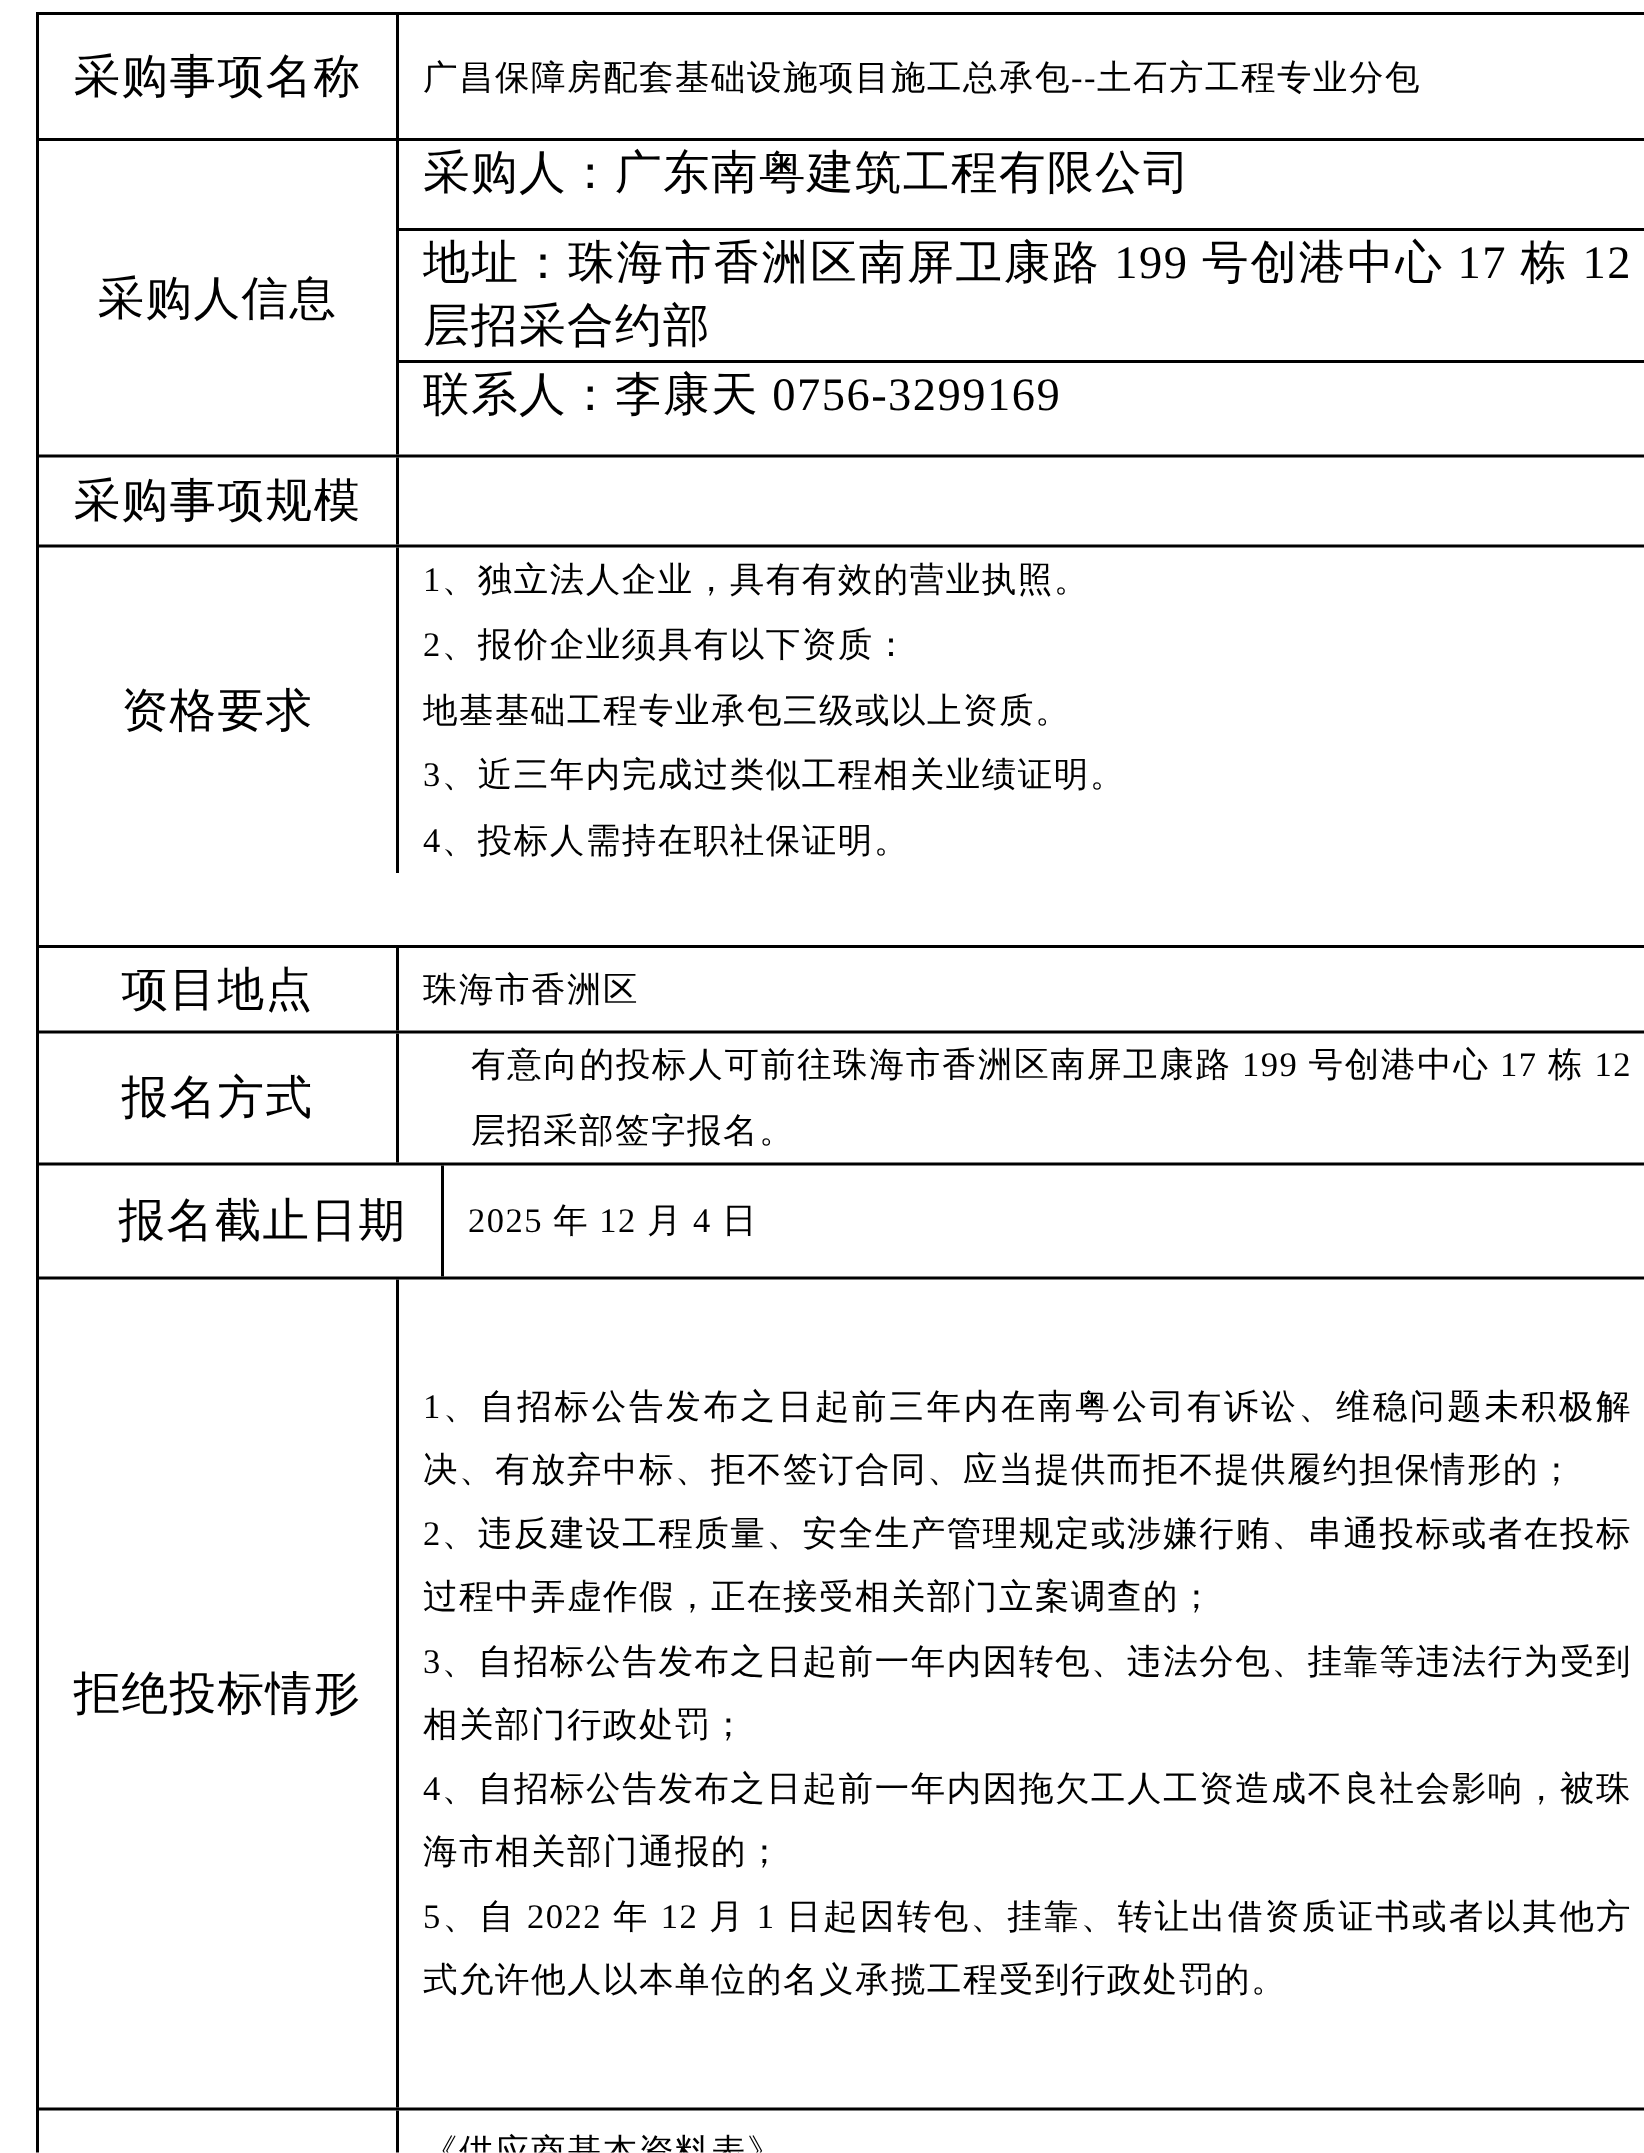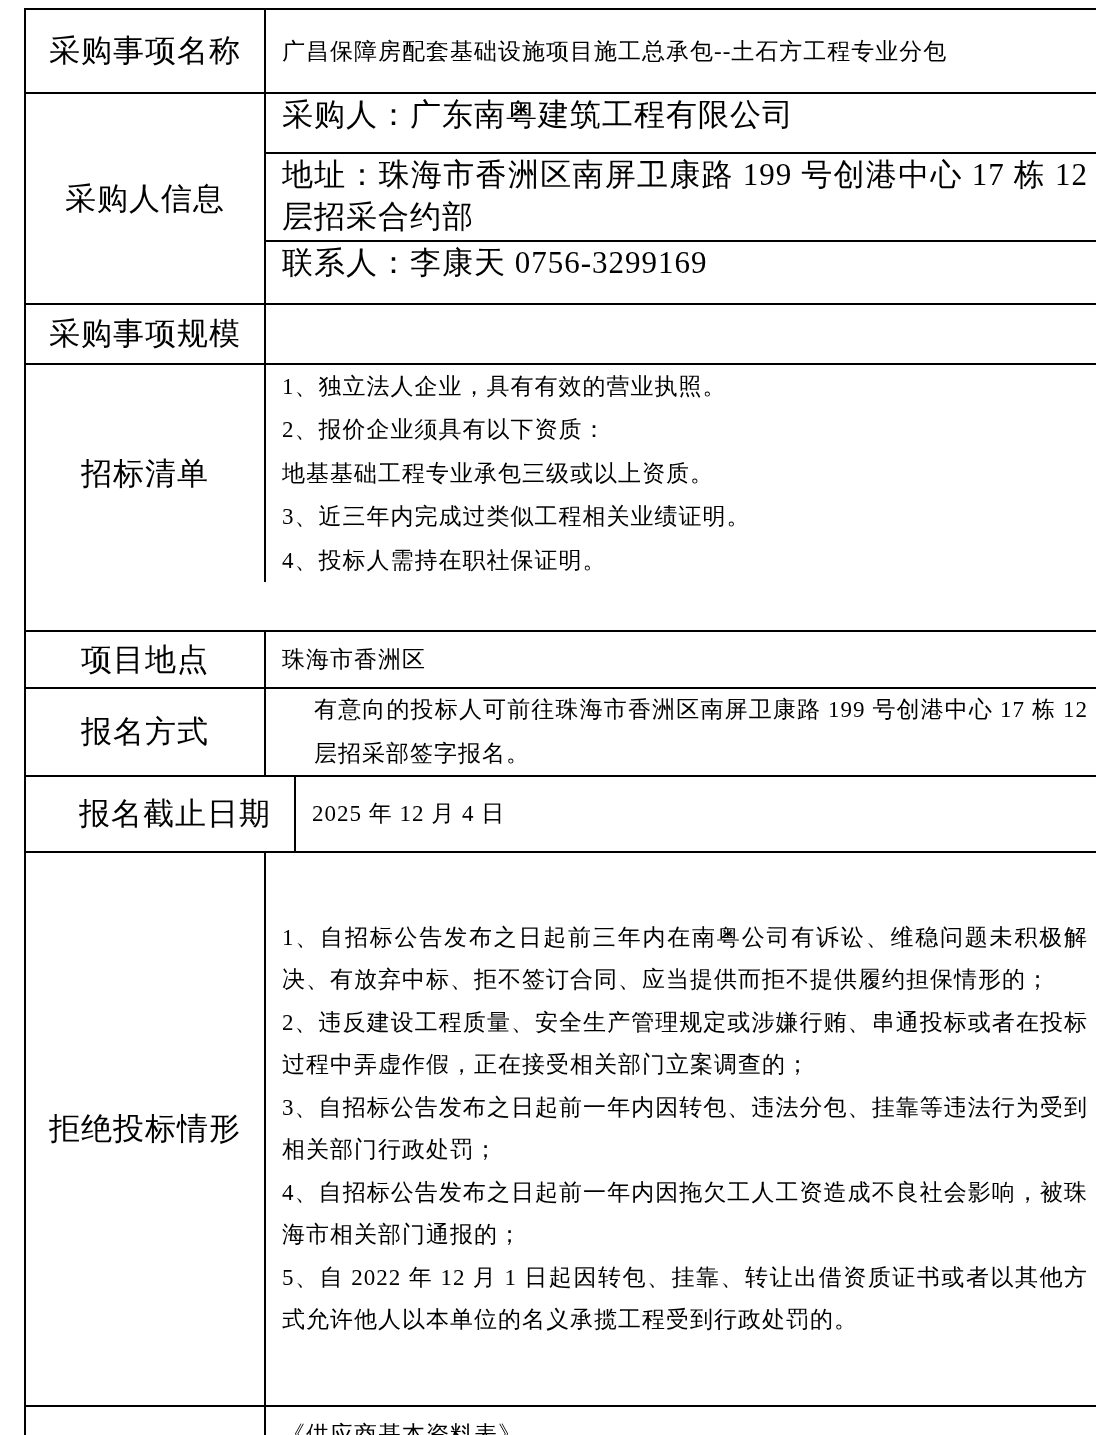--- a/index.html
+++ b/index.html
@@ -127,21 +127,21 @@
         <p>联系人：李康天 0756-3299169</p>
       </div>
     </div>
   </div>
 
   <div class="row h-r3">
     <div class="label-cell">采购事项规模</div>
   </div>
 
   <div class="row h-r4 row-r4">
-    <div class="label-cell">招标清单</div>
+    <div class="label-cell">资格要求</div>
     <div class="content-cell">
       <p>1、独立法人企业，具有有效的营业执照。</p>
       <p>2、报价企业须具有以下资质：</p>
       <p>地基基础工程专业承包三级或以上资质。</p>
       <p>3、近三年内完成过类似工程相关业绩证明。</p>
       <p>4、投标人需持在职社保证明。</p>
     </div>
   </div>
 
   <div class="row h-r5">

